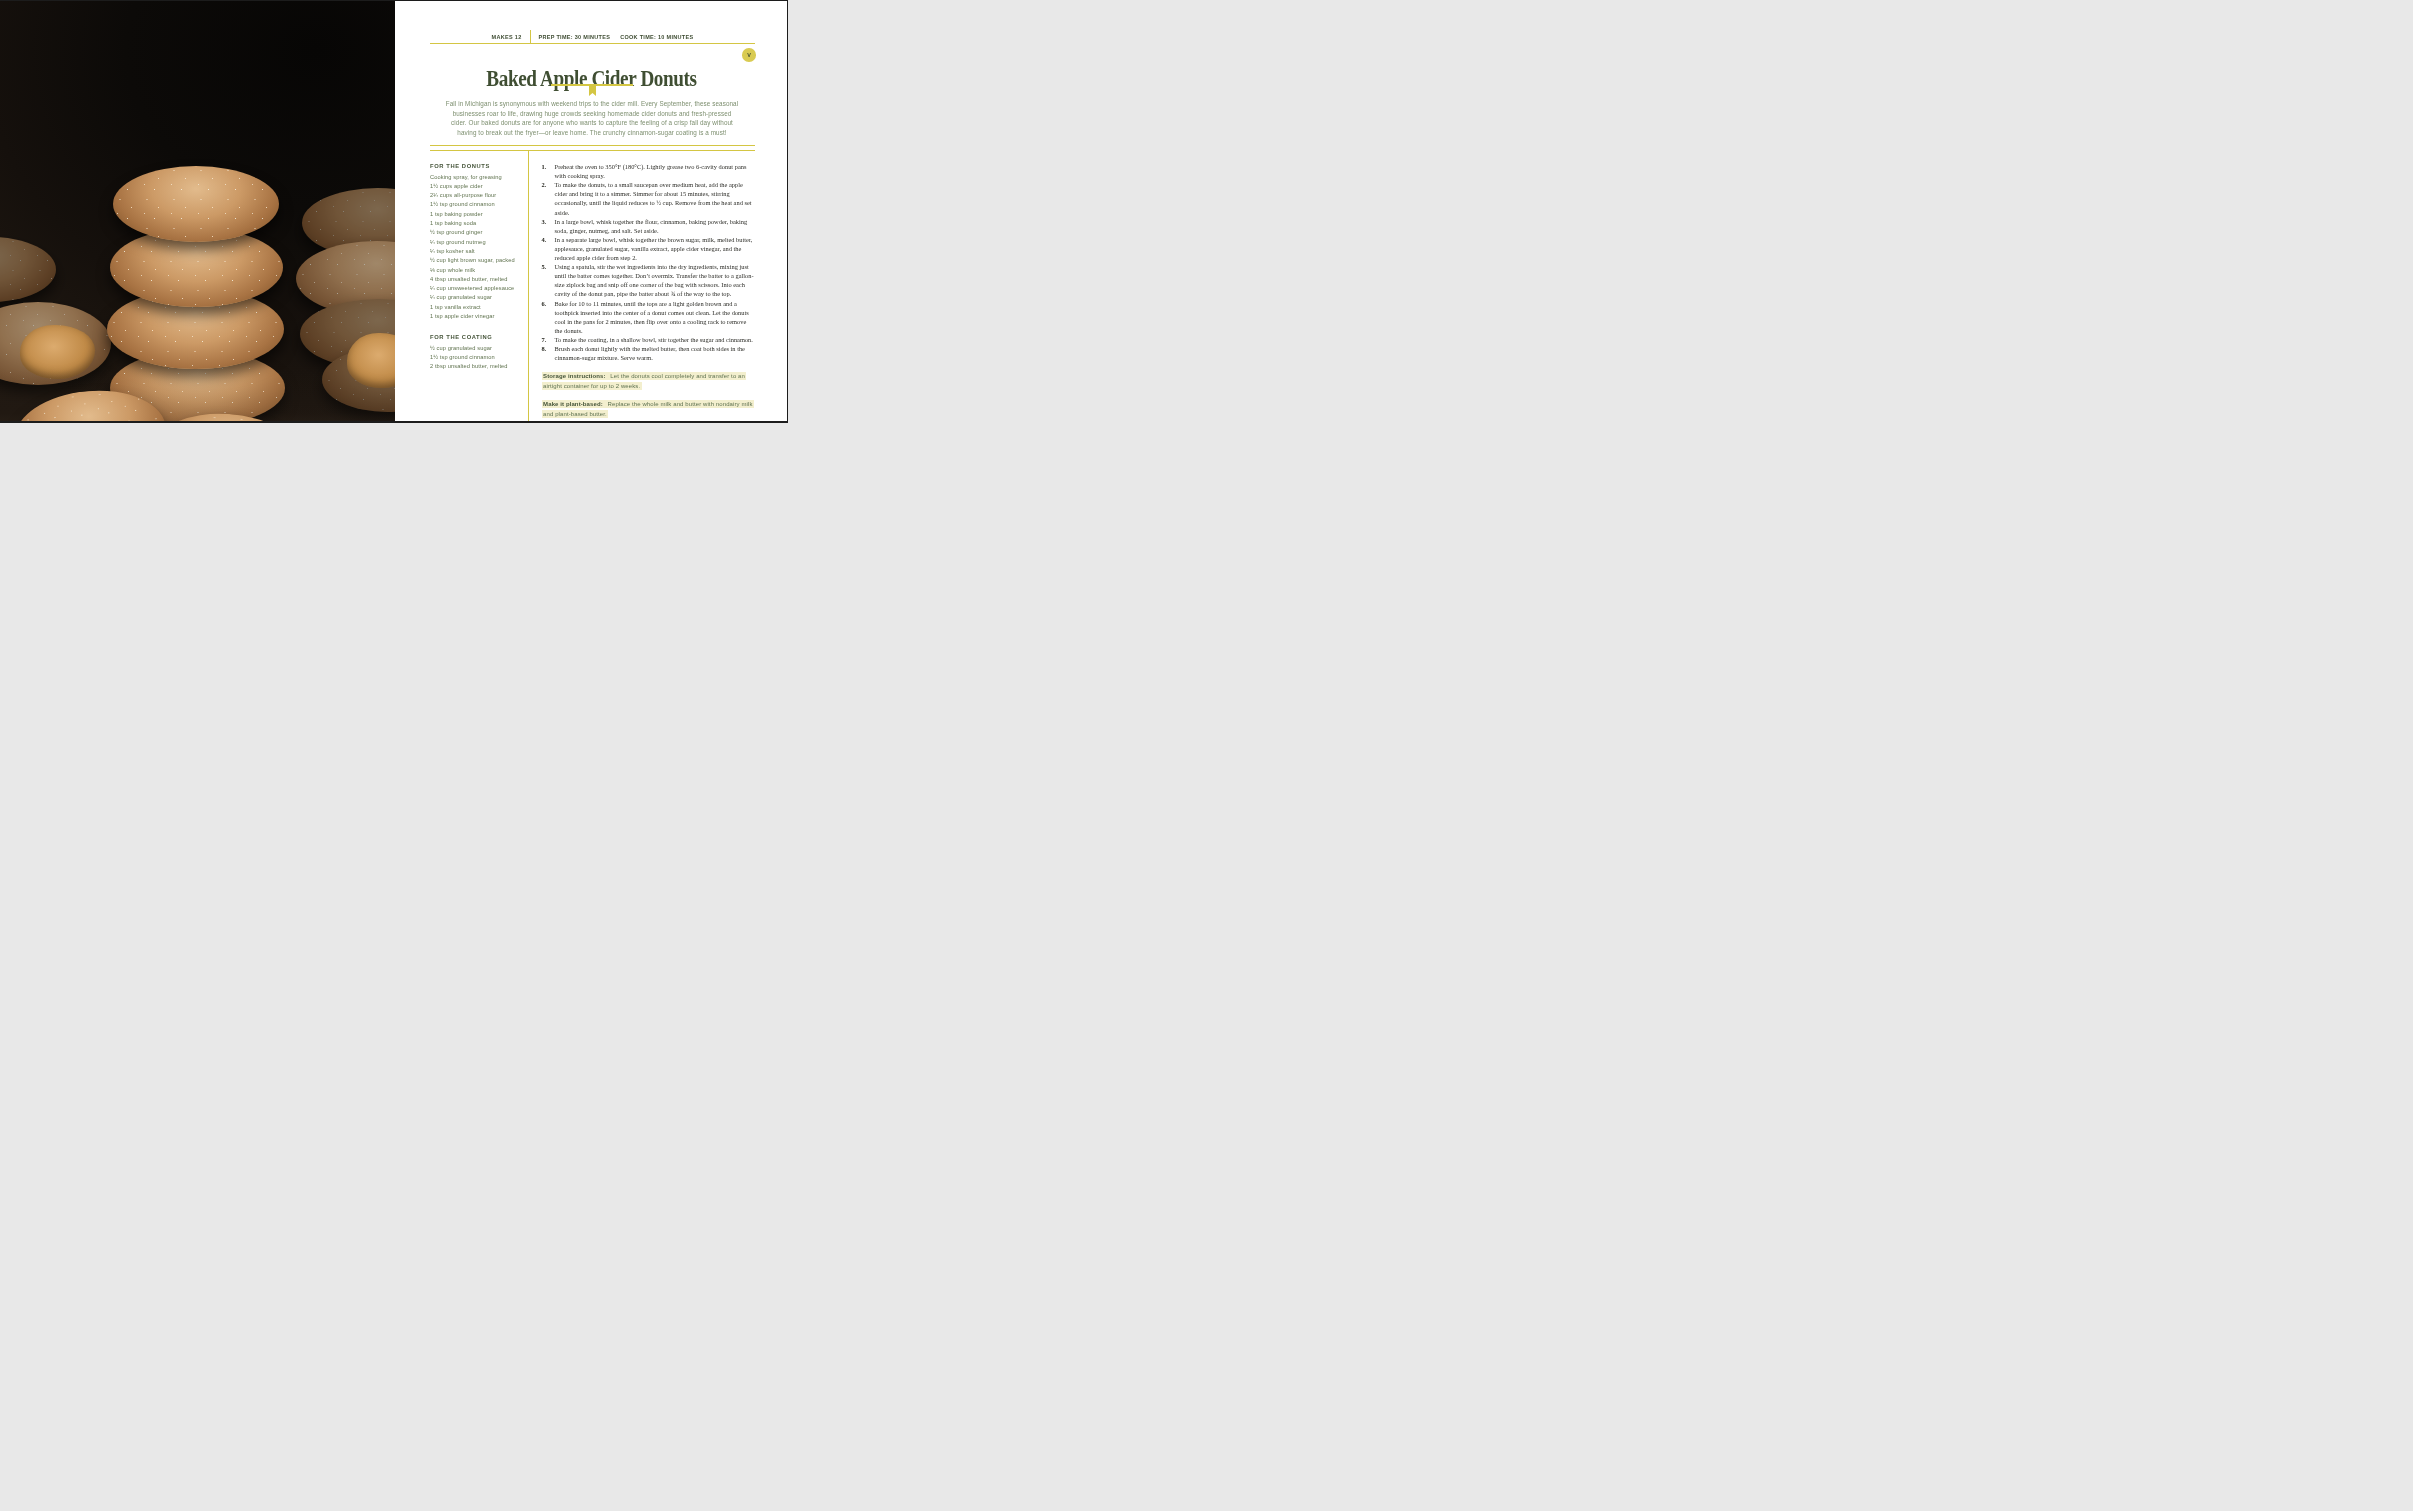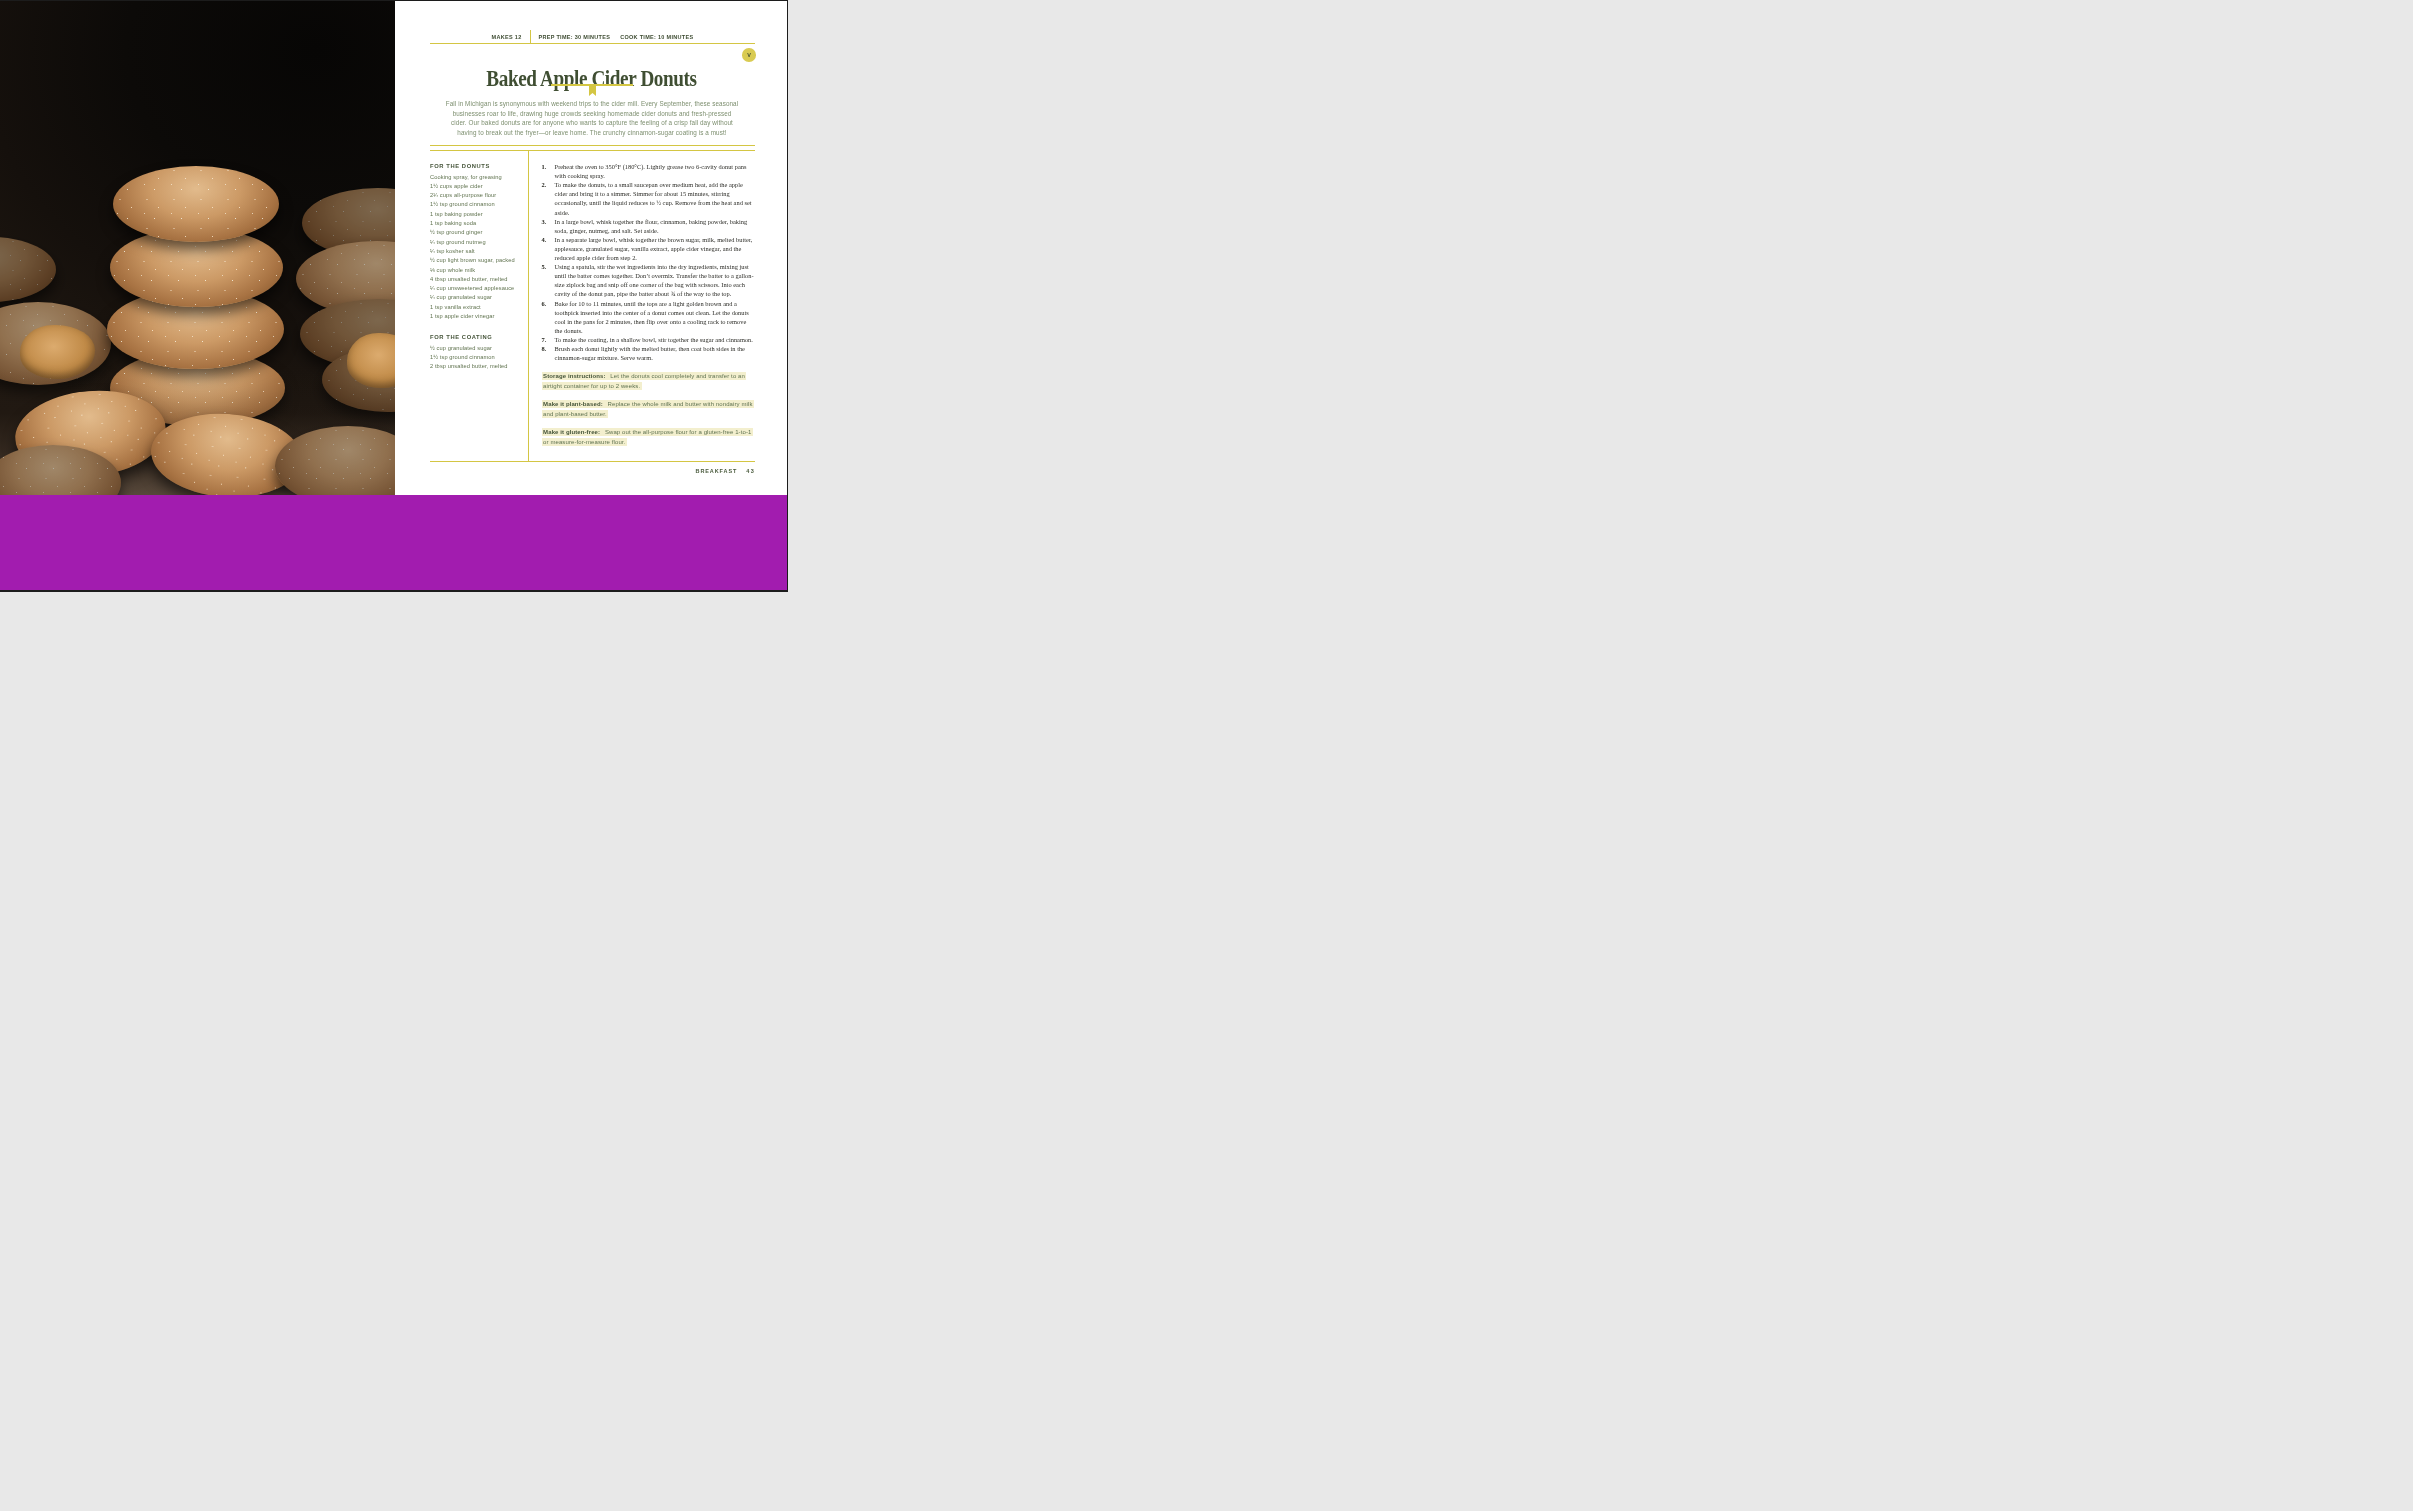--- a/index.html
+++ b/index.html
@@ -1,18 +1,18 @@
 <!DOCTYPE html>
 <html style="font-size:8px"><head>
 <meta charset="utf-8">
 <style>
   html,body{margin:0;padding:0;background:#e8e8e8;}
   *{box-sizing:border-box;}
   .spread{
-    position:relative;width:788px;height:592px;background:#a21caf;
+    position:relative;width:788px;height:423px;background:#4c1d95;
     border-top:1.5px solid #1c1c1c;border-right:1.5px solid #1c1c1c;border-bottom:2px solid #1c1c1c;
     overflow:hidden;font-family:"Liberation Sans",sans-serif;
   }
 
   
   .photo{
     position:absolute;left:0;top:0;width:395px;height:494px;overflow:hidden;
     background:
       radial-gradient(120% 80% at 80% 10%, #070605 0%, #0c0a08 40%, #15100c 70%, #201811 100%);
   }

